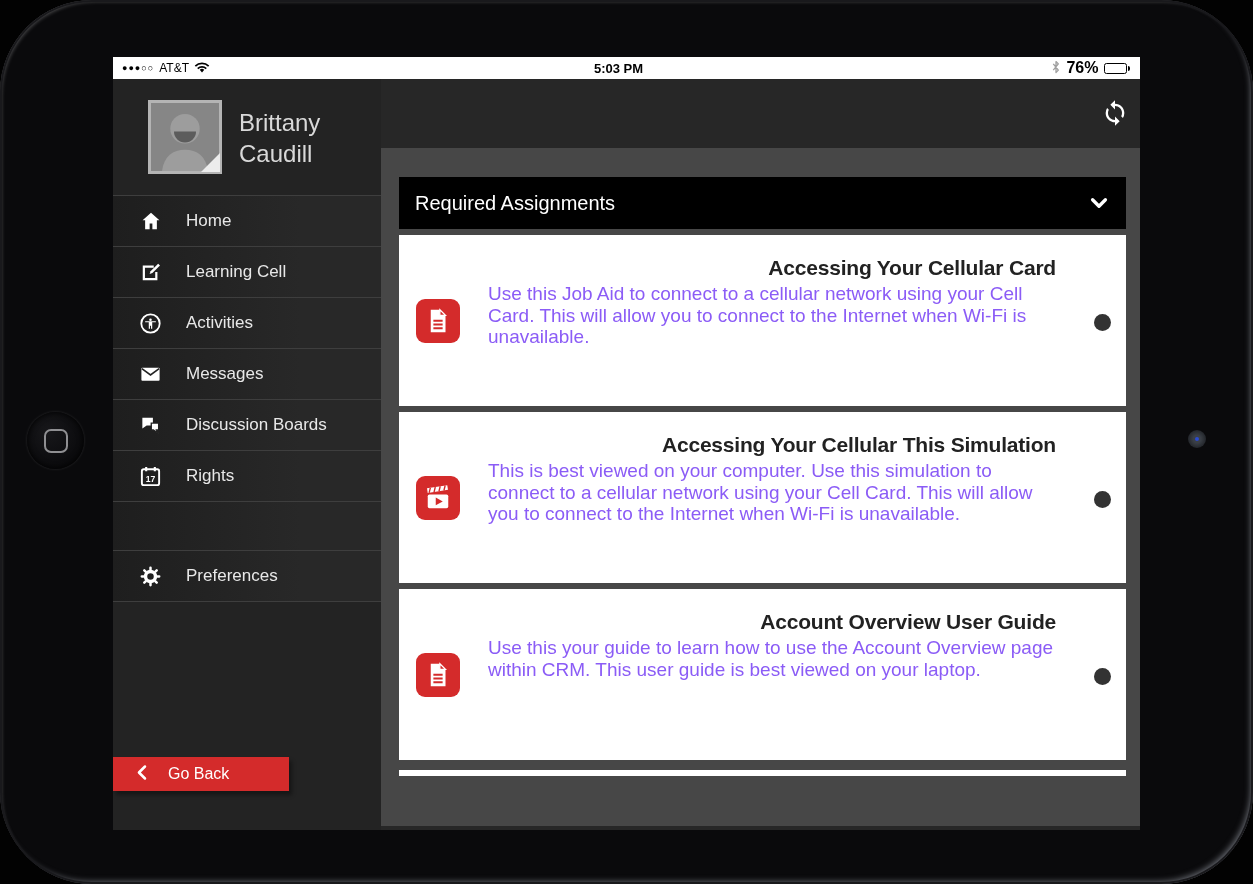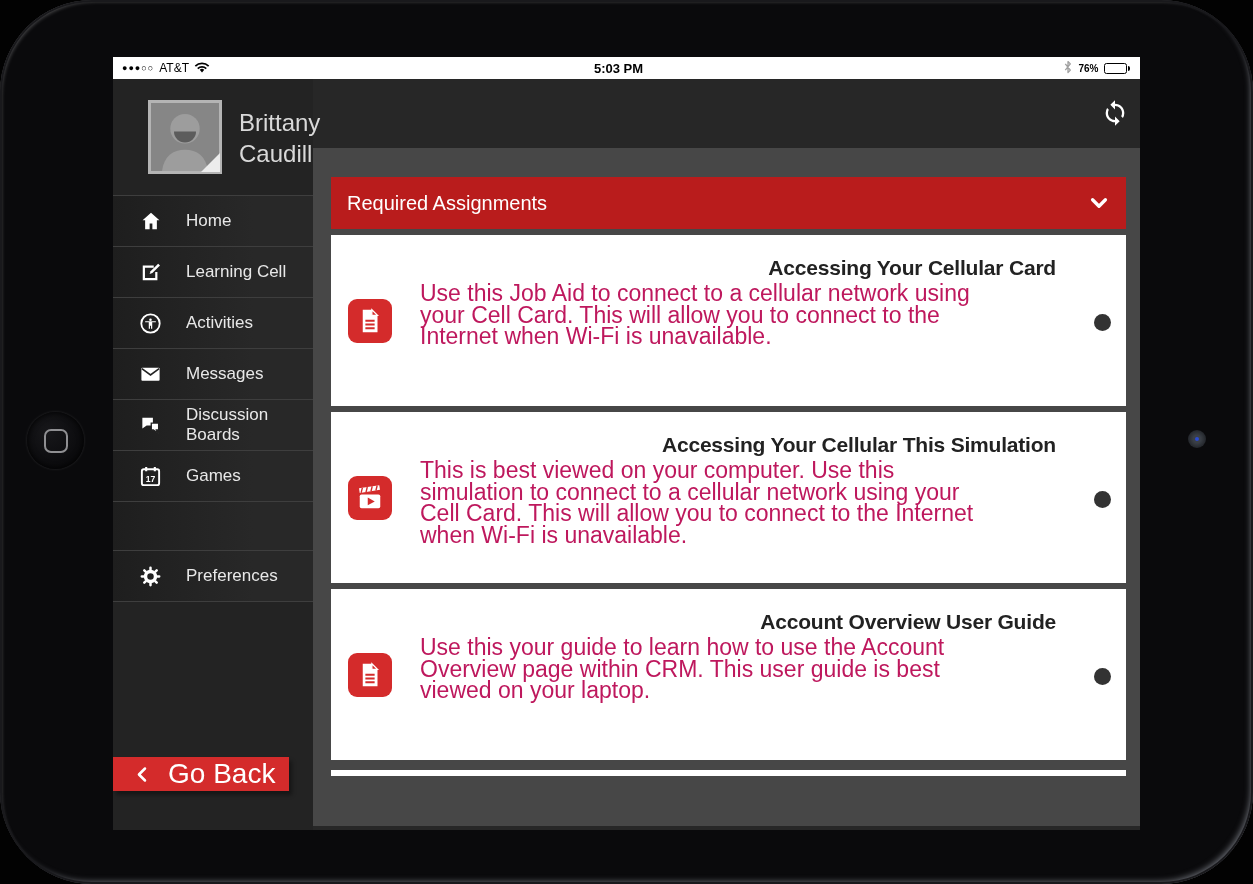--- a/index.html
+++ b/index.html
@@ -22,57 +22,57 @@
   
   .screen{position:absolute;left:113px;top:57px;width:1027px;height:773px;background:#262626;overflow:hidden;}
   
   .statusbar{height:22px;background:#fff;color:#000;display:flex;align-items:center;position:relative;
              font-size:12px;}
   .sb-left{display:flex;align-items:center;gap:5px;padding-left:9px;}
   .sb-dots{font-size:9px;letter-spacing:1px;}
   .sb-carrier{font-size:12px;}
   .sb-time{position:absolute;left:0;right:16px;text-align:center;font-weight:700;font-size:13px;}
   .sb-right{margin-left:auto;display:flex;align-items:center;gap:5px;padding-right:10px;}
-  .sb-batt-pct{font-weight:700;font-size:10px;}
+  .sb-batt-pct{font-weight:700;font-size:16px;}
   .batt{display:flex;align-items:center;}
   .batt .body{width:23px;height:11px;border:1.5px solid #000;border-radius:2.5px;padding:1px;}
   .batt .fill{height:100%;background:#000;border-radius:1px;}
   .batt .tip{width:2.5px;height:5px;background:#000;border-radius:0 2px 2px 0;margin-left:1px;}
   
   .app{display:flex;height:751px;}
   
-  .sidebar{width:200px;background:#232323;position:relative;flex:none;}
+  .sidebar{width:268px;background:#232323;position:relative;flex:none;}
   .profile{position:absolute;left:35px;top:21px;display:flex;gap:17px;}
   .avatar{width:74px;height:74px;background:#868686;border:3px solid #b4b4b4;position:relative;flex:none;}
   .avatar::after{content:"";position:absolute;right:-1px;bottom:-1px;border-style:solid;
                  border-width:0 0 19px 19px;border-color:transparent transparent #ececec transparent;}
   .pname{color:#d9d9d9;font-size:24px;line-height:31px;padding-top:7px;white-space:nowrap;}
   .menu{position:absolute;left:0;right:0;top:116px;border-top:1px solid #3e3e3e;}
   .side-item{height:51px;display:flex;align-items:center;gap:24px;padding-left:25px;
              border-bottom:1px solid #3e3e3e;color:#e8e8e8;font-size:17px;cursor:pointer;
              background:linear-gradient(90deg,#1e1e1e 0%,#282828 70%);}
   .side-item.empty{height:49px;}
   .side-item .ico{width:24px;height:24px;flex:none;display:flex;align-items:center;justify-content:flex-end;}
   .goback{position:absolute;left:0;top:678px;width:176px;height:34px;background:#d42b2b;color:#fff;
-          display:flex;align-items:center;gap:17px;padding-left:21px;font-size:28px;cursor:pointer;
+          display:flex;align-items:center;gap:17px;padding-left:21px;font-size:16px;cursor:pointer;
           box-shadow:3px 4px 4px rgba(0,0,0,.38);}
   
   .main{flex:1;display:flex;flex-direction:column;background:#272727;}
   .topbar{height:69px;position:relative;flex:none;}
   .refresh-btn{position:absolute;right:11px;top:20px;width:28px;height:28px;cursor:pointer;}
   .panel{flex:1;background:#474747;margin-bottom:4px;padding:0 14px 0 18px;overflow:hidden;}
-  .accordion{margin-top:29px;height:52px;background:#b91c1c;color:#fff;display:flex;align-items:center;
+  .accordion{margin-top:29px;height:52px;background:#000000;color:#fff;display:flex;align-items:center;
              padding:0 16px;font-size:20px;cursor:pointer;justify-content:space-between;}
   .accordion .chev{margin-left:auto;width:22px;height:22px;}
   .card{margin-top:6px;height:171px;background:#fff;position:relative;cursor:pointer;}
   .card:first-of-type{margin-top:7px;}
   .card-icon{position:absolute;left:17px;top:64px;width:44px;height:44px;background:#d42b2b;border-radius:9px;
              display:flex;align-items:center;justify-content:center;}
   .card-title{margin:0;padding:21px 70px 0 89px;font-size:21px;font-weight:700;color:#222;letter-spacing:-.2px;text-align:right;}
-  .card-desc{margin:3px 0 0 89px;max-width:574px;font-size:23px;line-height:21.5px;color:#be185d;}
+  .card-desc{margin:3px 0 0 89px;max-width:574px;font-size:19px;line-height:21.5px;color:#8b5cf6;}
   .dot{position:absolute;right:15px;top:79px;width:17px;height:17px;border-radius:50%;background:#333;}
   .partial-card{margin-top:10px;height:6px;background:#fff;}
   .footer{margin-top:4px;text-align:center;font-size:12px;color:#f2f2f2;}
   .footer a{color:#fff;text-decoration:underline;cursor:pointer;}
 </style>
 </head>
 <body>
 
 <div class="stage">
   <div class="tablet"></div>
@@ -177,21 +177,21 @@
             <span>Discussion Boards</span>
           </div>
           <div class="side-item">
             <span class="ico">
               <svg width="23" height="23" viewBox="0 0 24 24">
                   <rect x="3" y="4.5" width="18" height="16.5" rx="2" fill="none" stroke="#fff" stroke-width="2"></rect>
                   <path d="M7.5 2v4.5M16.5 2v4.5" stroke="#fff" stroke-width="2.2"></path>
                   <text x="12" y="17.5" font-size="9" font-weight="bold" fill="#fff" text-anchor="middle" font-family="Liberation Sans, sans-serif">17</text>
                 </svg>
             </span>
-            <span>Games</span>
+            <span>Rights</span>
           </div>
           <div class="side-item empty"></div>
           <div class="side-item">
             <span class="ico">
               <svg width="23" height="23" viewBox="0 0 24 24">
                   <g fill="#fff">
                     <circle cx="12" cy="12" r="5.2" fill="none" stroke="#fff" stroke-width="3.6"></circle>
                     <g>
                       <rect x="10.7" y="1.6" width="2.6" height="4.4" rx="1.2"></rect>
                       <rect x="10.7" y="18" width="2.6" height="4.4" rx="1.2"></rect>

